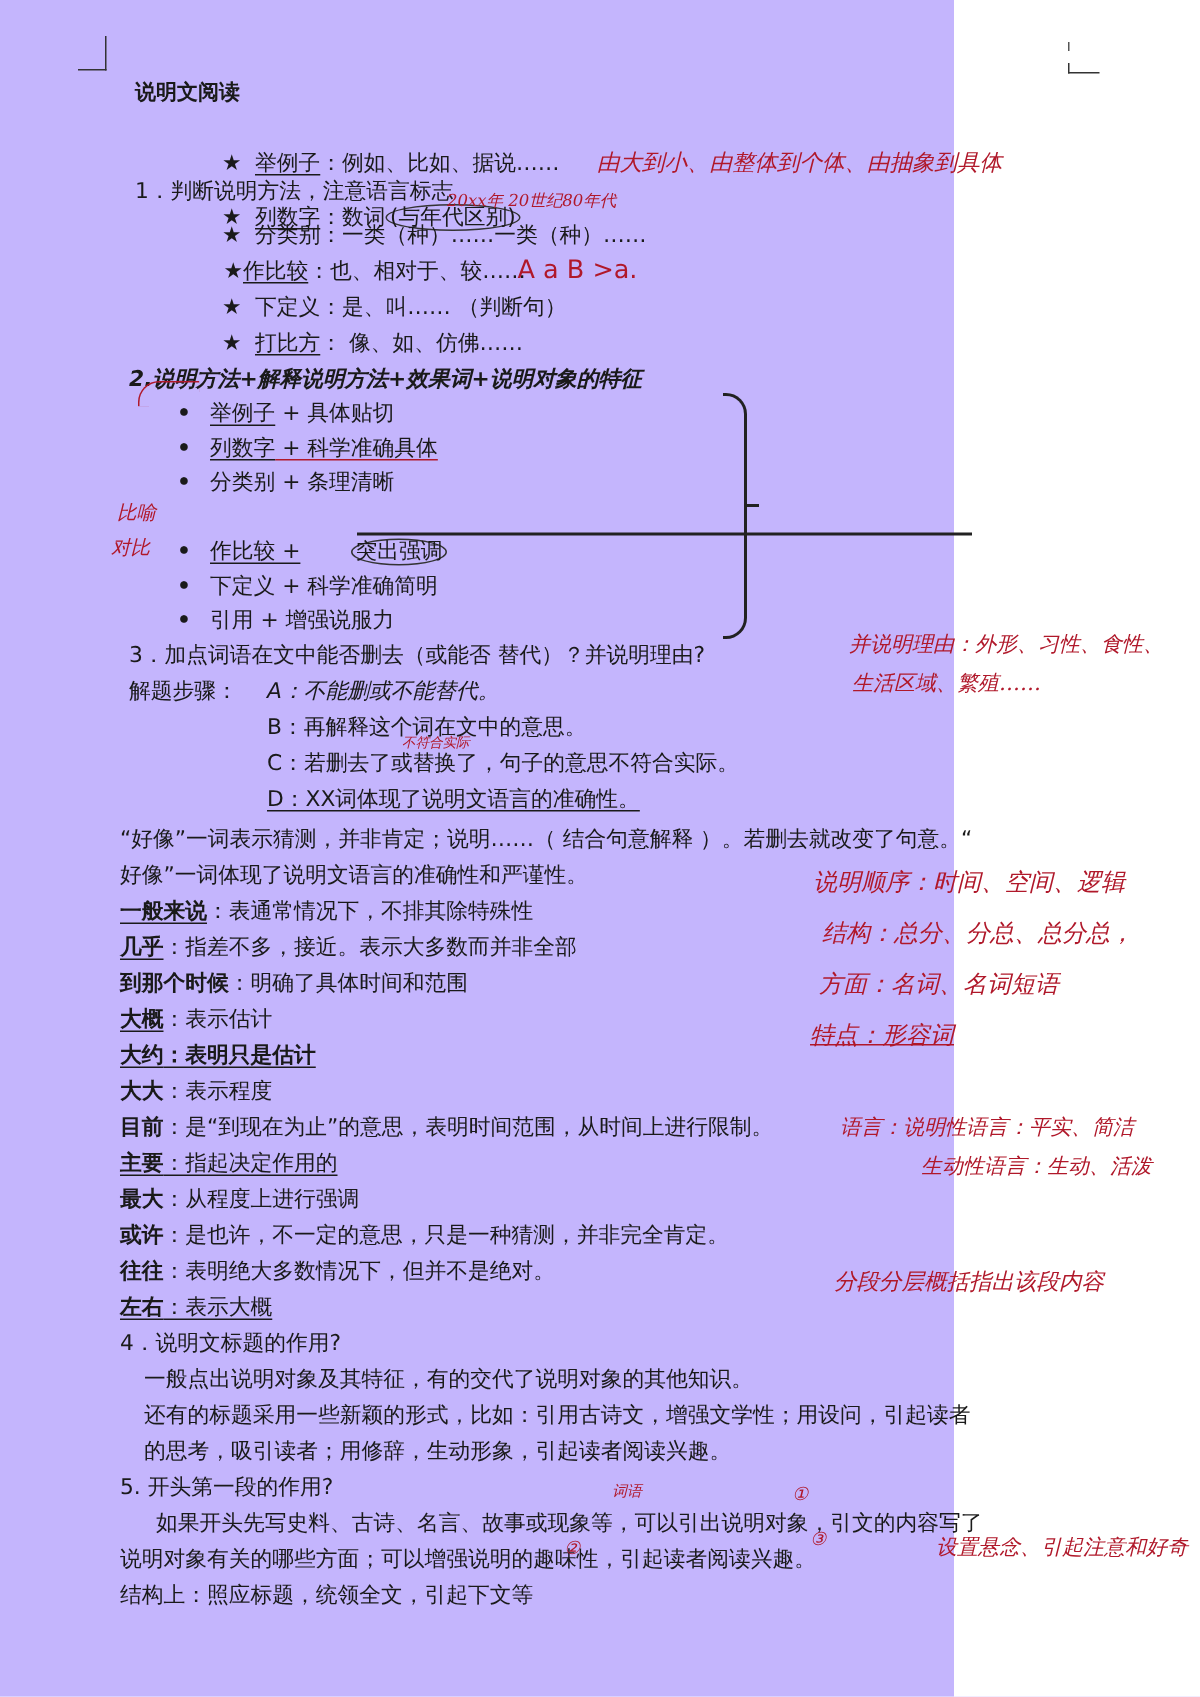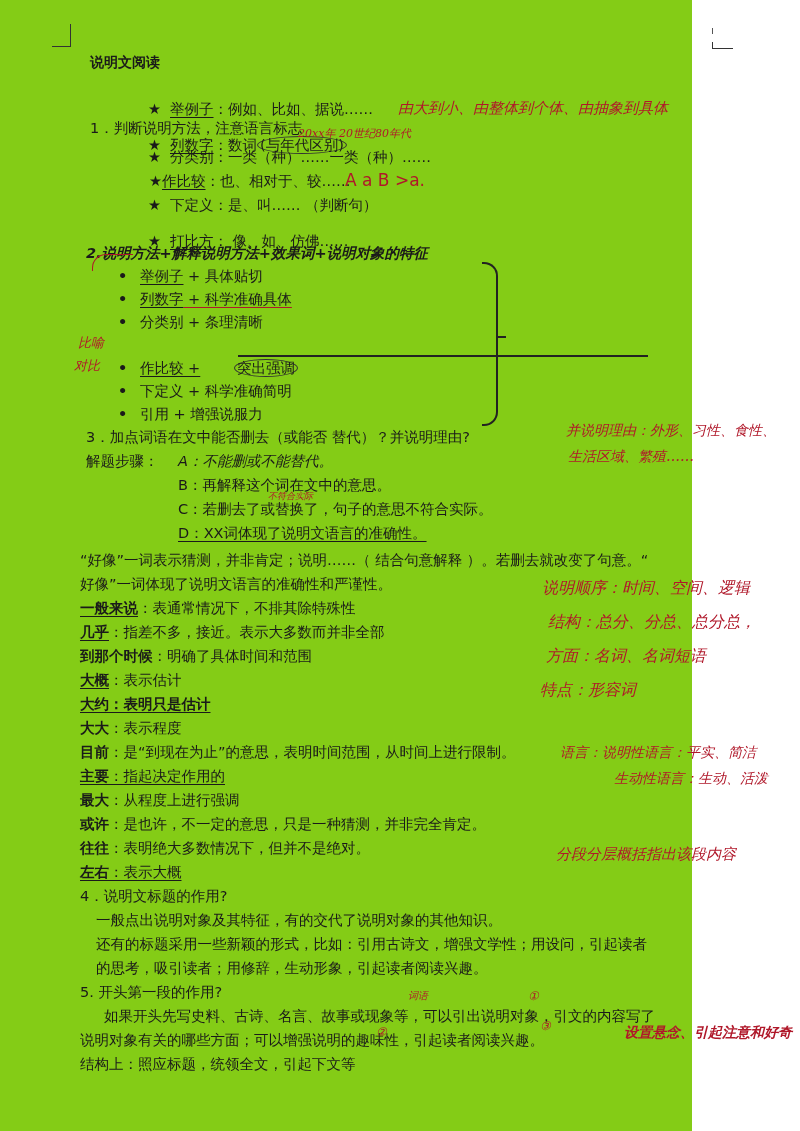--- a/index.html
+++ b/index.html
@@ -1,18 +1,18 @@
 <!DOCTYPE html>
 <html><head>
 <meta charset="utf-8">
 <style>
   html, body { margin:0; padding:0; background:#ffffff; }
   body { width:800px; height:1131px; position:relative; overflow:hidden;
          font-family:"DejaVu Sans","Liberation Sans",sans-serif; color:#1a1a1a; }
-  .page { position:absolute; left:0; top:0; width:692px; height:1131px; background:#84cc16; }
+  .page { position:absolute; left:0; top:0; width:636px; height:1131px; background:#c4b5fd; }
   .crop { position:absolute; border-color:#333; border-style:solid; border-width:0; }
   .crop-tl { left:52px; top:24px; width:18px; height:22px; border-right-width:1.5px; border-bottom-width:1.5px; }
   .crop-tr { left:712px; top:42px; width:20px; height:6px; border-left-width:1.5px; border-bottom-width:1.5px; }
   .tick-tr { position:absolute; left:712px; top:28px; width:1px; height:6px; background:#555; }
 
   .line { position:absolute; font-size:14.5px; line-height:20px; white-space:nowrap; }
   .b { font-weight:bold; }
   .i { font-style:italic; font-weight:bold; }
   .u { text-decoration:underline; text-underline-offset:3px; }
   .u-red { text-decoration:underline; text-decoration-color:#b0182a; text-underline-offset:3px; }
@@ -50,21 +50,21 @@
   </div>
   <div class="line" style="left:148px;top:147px;">
     <span class="star">★</span><span>分类别</span><span>：一类（种）……一类（种）……</span>
   </div>
   <div class="line" style="left:140px;top:171px;text-align:right;">
     <span class="star">★</span><span class="u">作比较</span><span>：也、相对于、较……</span>
   </div>
   <div class="line" style="left:148px;top:195px;">
     <span class="star">★</span><span>下定义</span><span>：是、叫……  （判断句）</span>
   </div>
-  <div class="line" style="left:148px;top:219px;margin-top:12px;">
+  <div class="line" style="left:148px;top:219px;">
     <span class="star">★</span><span class="u">打比方</span><span>：  像、如、仿佛……</span>
   </div>
 
   <div class="hw" style="left:398px;top:98px;font-size:15px;">由大到小、由整体到个体、由抽象到具体</div>
   <div class="hw" style="left:298px;top:124px;font-size:11px;">20xx年   20世纪80年代</div>
   <div class="hw" style="left:345px;top:170px;font-size:17px;font-style:normal;font-family:'DejaVu Sans',sans-serif;">A a  B &gt;a.</div>
 
   <div class="line i" style="left:86px;top:243px;text-align:right;">2.说明方法+解释说明方法+效果词+说明对象的特征</div>
   <div class="arrow-red"></div>
 
@@ -105,33 +105,33 @@
   <div class="line" style="left:80px;top:742px;"><span class="b">目前</span><span>：是“到现在为止”的意思，表明时间范围，从时间上进行限制。</span></div>
   <div class="line" style="left:80px;top:766px;"><span class="b u">主要</span><span class="u">：指起决定作用的</span></div>
   <div class="line" style="left:80px;top:790px;"><span class="b">最大</span><span>：从程度上进行强调</span></div>
   <div class="line" style="left:80px;top:814px;"><span class="b">或许</span><span>：是也许，不一定的意思，只是一种猜测，并非完全肯定。</span></div>
   <div class="line" style="left:80px;top:838px;"><span class="b">往往</span><span>：表明绝大多数情况下，但并不是绝对。</span></div>
   <div class="line" style="left:80px;top:862px;"><span class="b u">左右</span><span class="u">：表示大概</span></div>
 
   <div class="hw" style="left:542px;top:578px;font-size:16px;">说明顺序：时间、空间、逻辑</div>
   <div class="hw" style="left:548px;top:612px;font-size:16px;">结构：总分、分总、总分总，</div>
   <div class="hw" style="left:546px;top:646px;font-size:16px;">方面：名词、名词短语</div>
-  <div class="hw" style="left:540px;top:680px;font-size:16px;">特点：形容词</div>
+  <div class="hw" style="left:540px;top:680px;font-size:16px;text-decoration:underline;">特点：形容词</div>
   <div class="hw" style="left:560px;top:742px;font-size:14px;">语言：说明性语言：平实、简洁</div>
   <div class="hw" style="left:614px;top:768px;font-size:14px;">生动性语言：生动、活泼</div>
   <div class="hw" style="left:556px;top:844px;font-size:15px;">分段分层概括指出该段内容</div>
 
   <div class="line" style="left:80px;top:886px;">4．说明文标题的作用?</div>
   <div class="line" style="left:96px;top:910px;">一般点出说明对象及其特征，有的交代了说明对象的其他知识。</div>
   <div class="line" style="left:96px;top:934px;">还有的标题采用一些新颖的形式，比如：引用古诗文，增强文学性；用设问，引起读者</div>
   <div class="line" style="left:96px;top:958px;">的思考，吸引读者；用修辞，生动形象，引起读者阅读兴趣。</div>
 
   <div class="line" style="left:80px;top:982px;">5. 开头第一段的作用?</div>
   <div class="line" style="left:104px;top:1006px;">如果开头先写史料、古诗、名言、故事或现象等，可以引出说明对象，引文的内容写了</div>
   <div class="line" style="left:80px;top:1054px;">结构上：照应标题，统领全文，引起下文等</div>
   <div class="line" style="left:80px;top:1030px;">说明对象有关的哪些方面；可以增强说明的趣味性，引起读者阅读兴趣。</div>
 
-  <div class="hw" style="left:408px;top:986px;font-size:10px;">词语</div>
+  <div class="hw" style="left:408px;top:986px;font-size:10px;font-family:Liberation Mono, monospace;">词语</div>
   <div class="hw" style="left:528px;top:986px;font-size:12px;">①</div>
   <div class="hw" style="left:376px;top:1022px;font-size:12px;">②</div>
   <div class="hw" style="left:540px;top:1016px;font-size:12px;">③</div>
-  <div class="hw" style="left:624px;top:1022px;font-size:14px;font-weight:bold;">设置悬念、引起注意和好奇</div>
+  <div class="hw" style="left:624px;top:1022px;font-size:14px;">设置悬念、引起注意和好奇</div>
 </div>
 
 </body></html>

